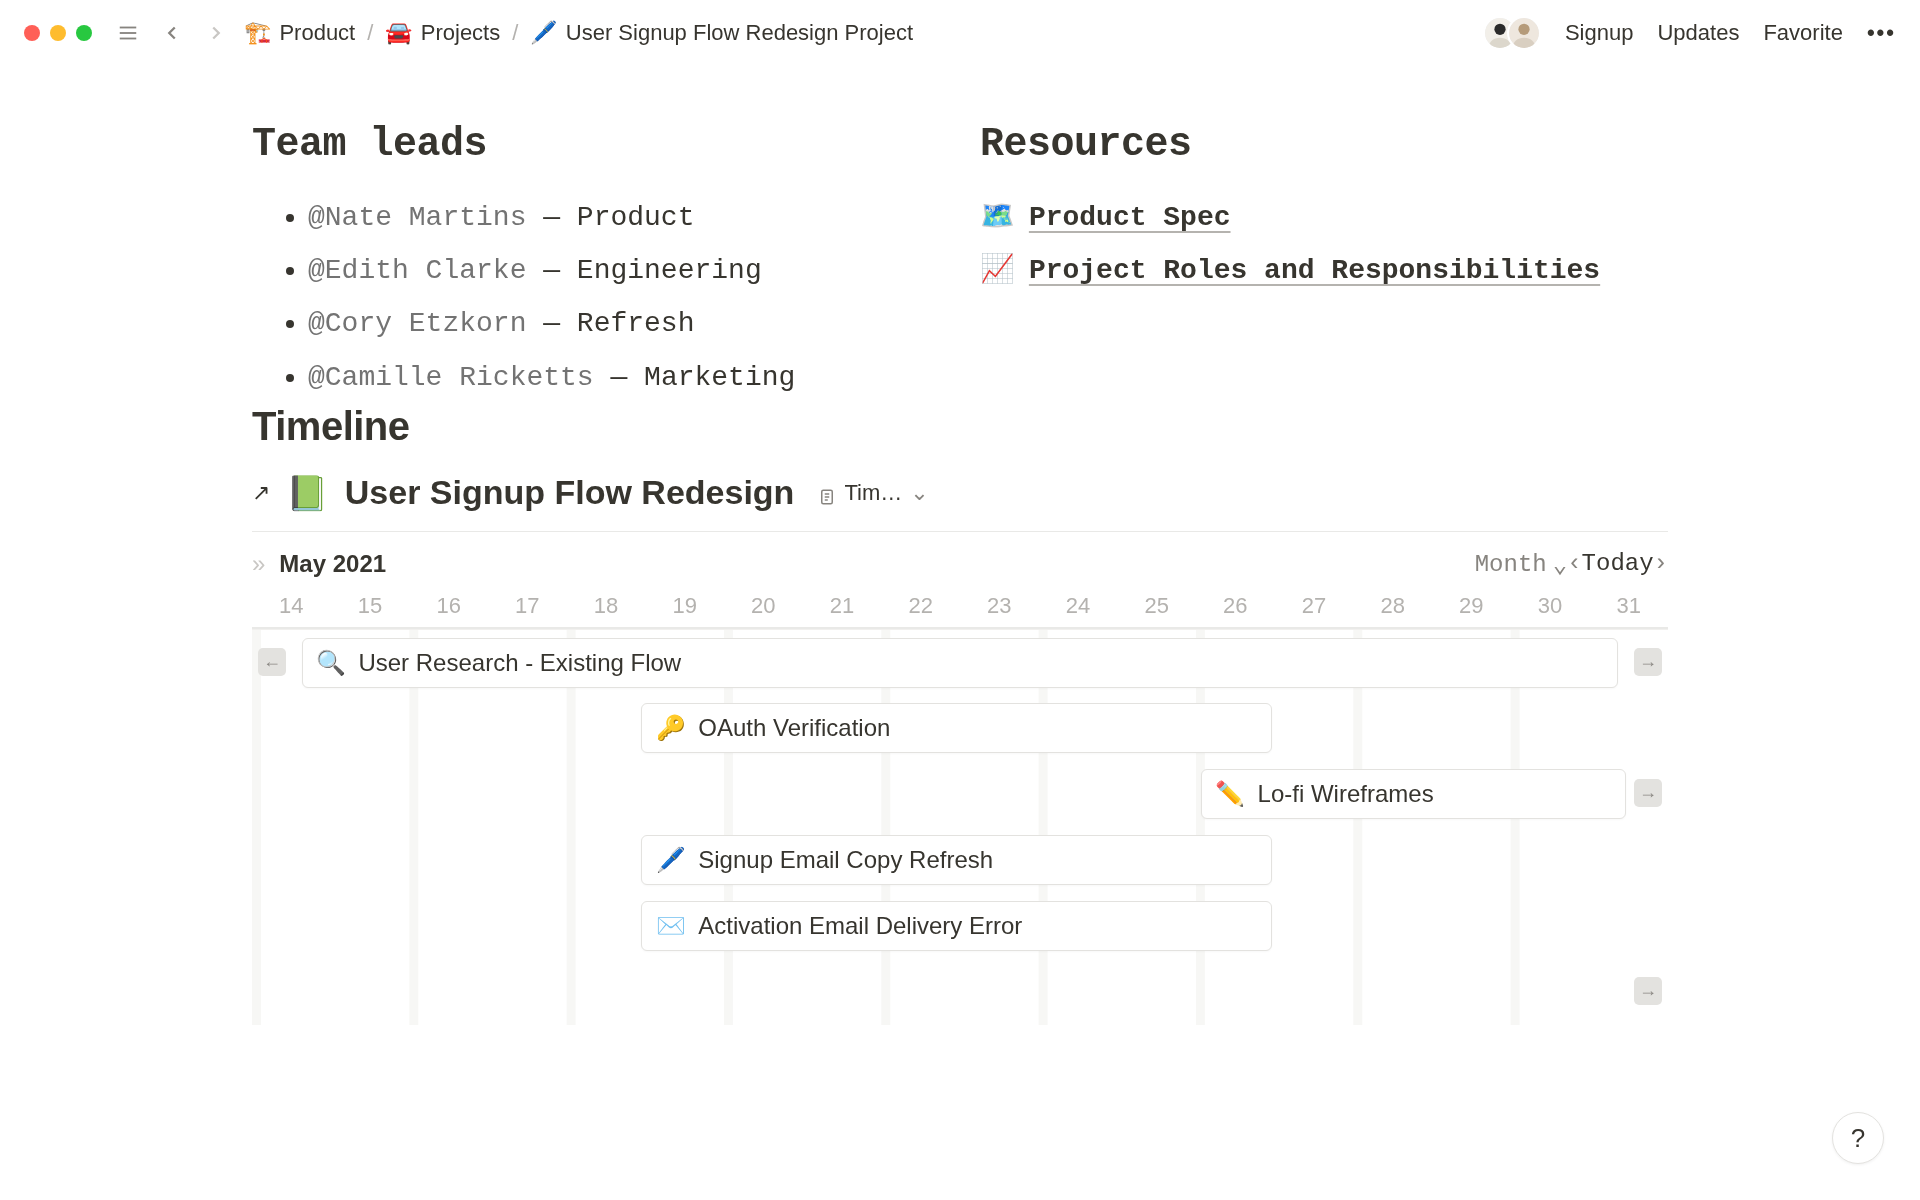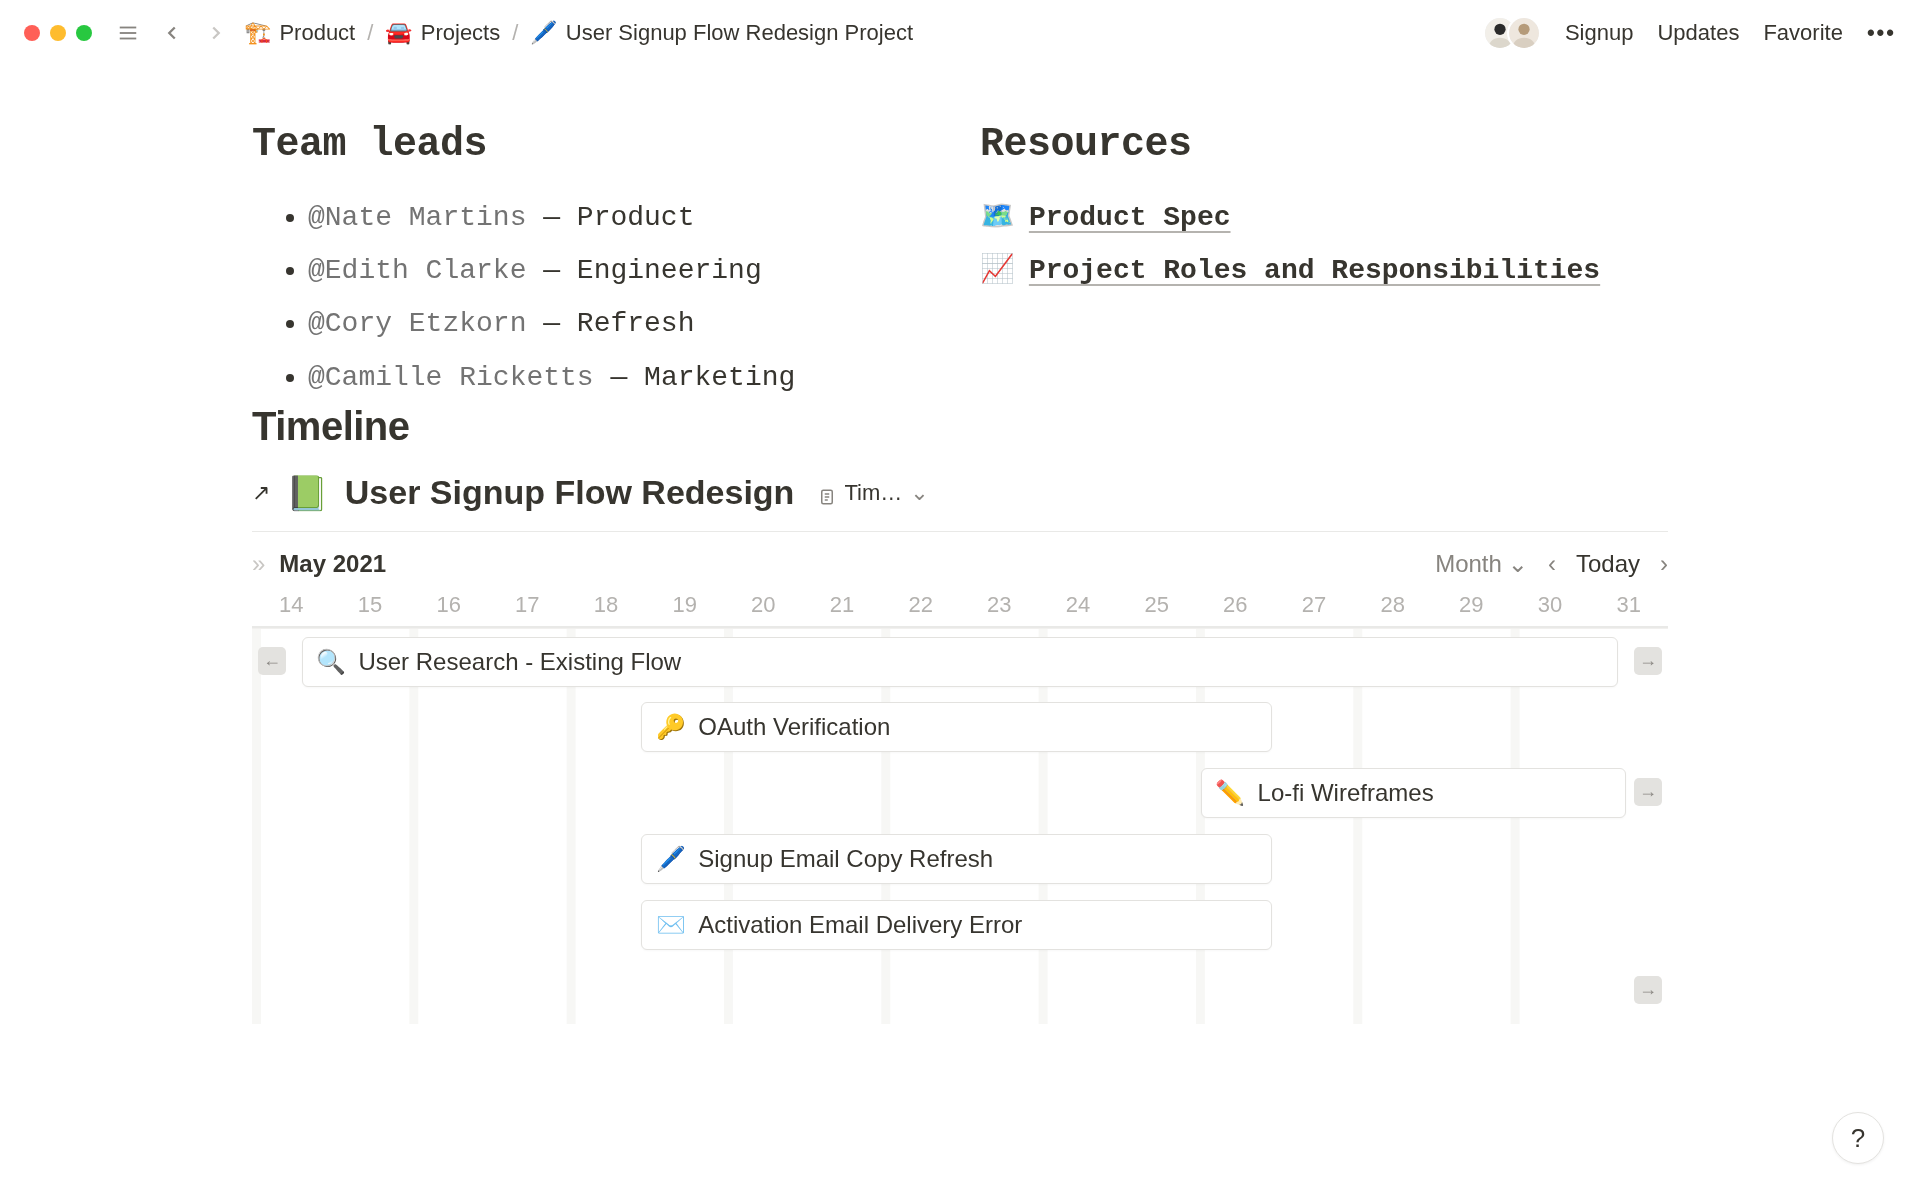--- a/index.html
+++ b/index.html
@@ -86,21 +86,21 @@
 .hr { border: none; border-top: 1px solid #e9e9e7; margin-top: 18px; }
 
 .tl-controls {
   display: flex; align-items: center; justify-content: space-between;
   padding: 18px 0 8px 0;
   font-size: 24px;
 }
 .tl-left { display: flex; align-items: center; gap: 14px; }
 .dbl-chev { color: #c9c7c4; }
 .month-label { font-weight: 700; }
-.tl-right { display: flex; align-items: center; gap: 20px; color: #87847f; }
+.tl-right { display: flex; align-items: flex-start; color: #87847f; font-family: Liberation Mono, monospace; }
 .month-picker { display: inline-flex; align-items: center; gap: 6px; }
 .today-btn { color: #37352f; font-weight: 500; }
 
 .day-header {
   display: grid;
   grid-template-columns: repeat(18, 1fr);
   font-size: 22px;
   color: #b4b2af;
   padding: 6px 0 8px 0;
 }

